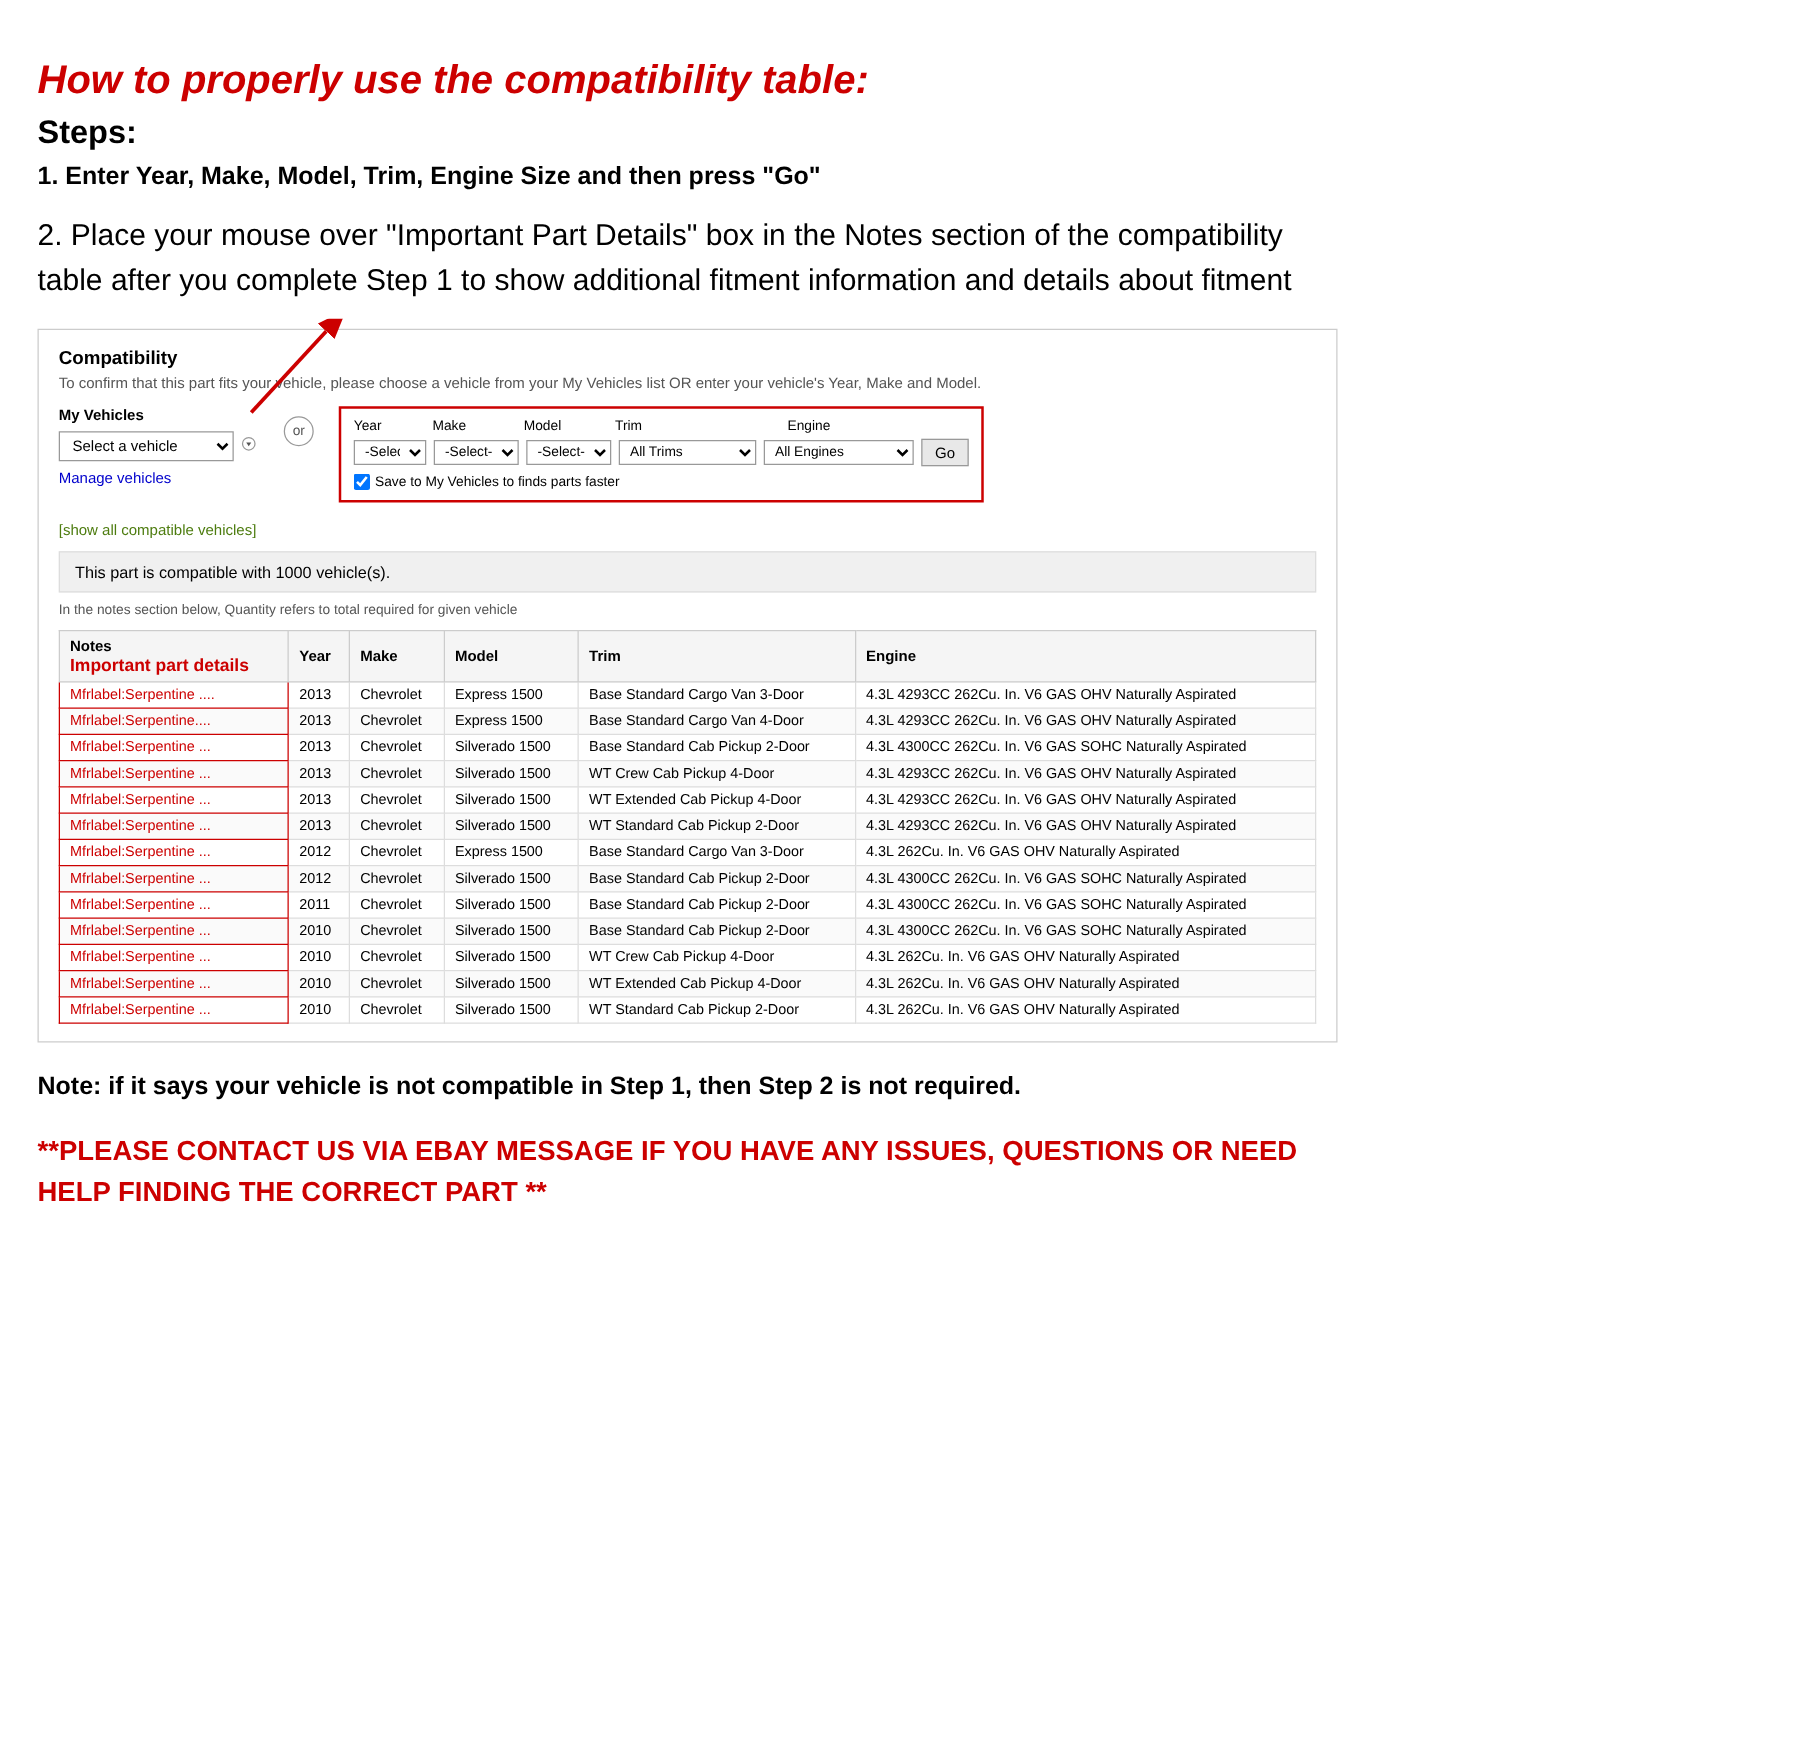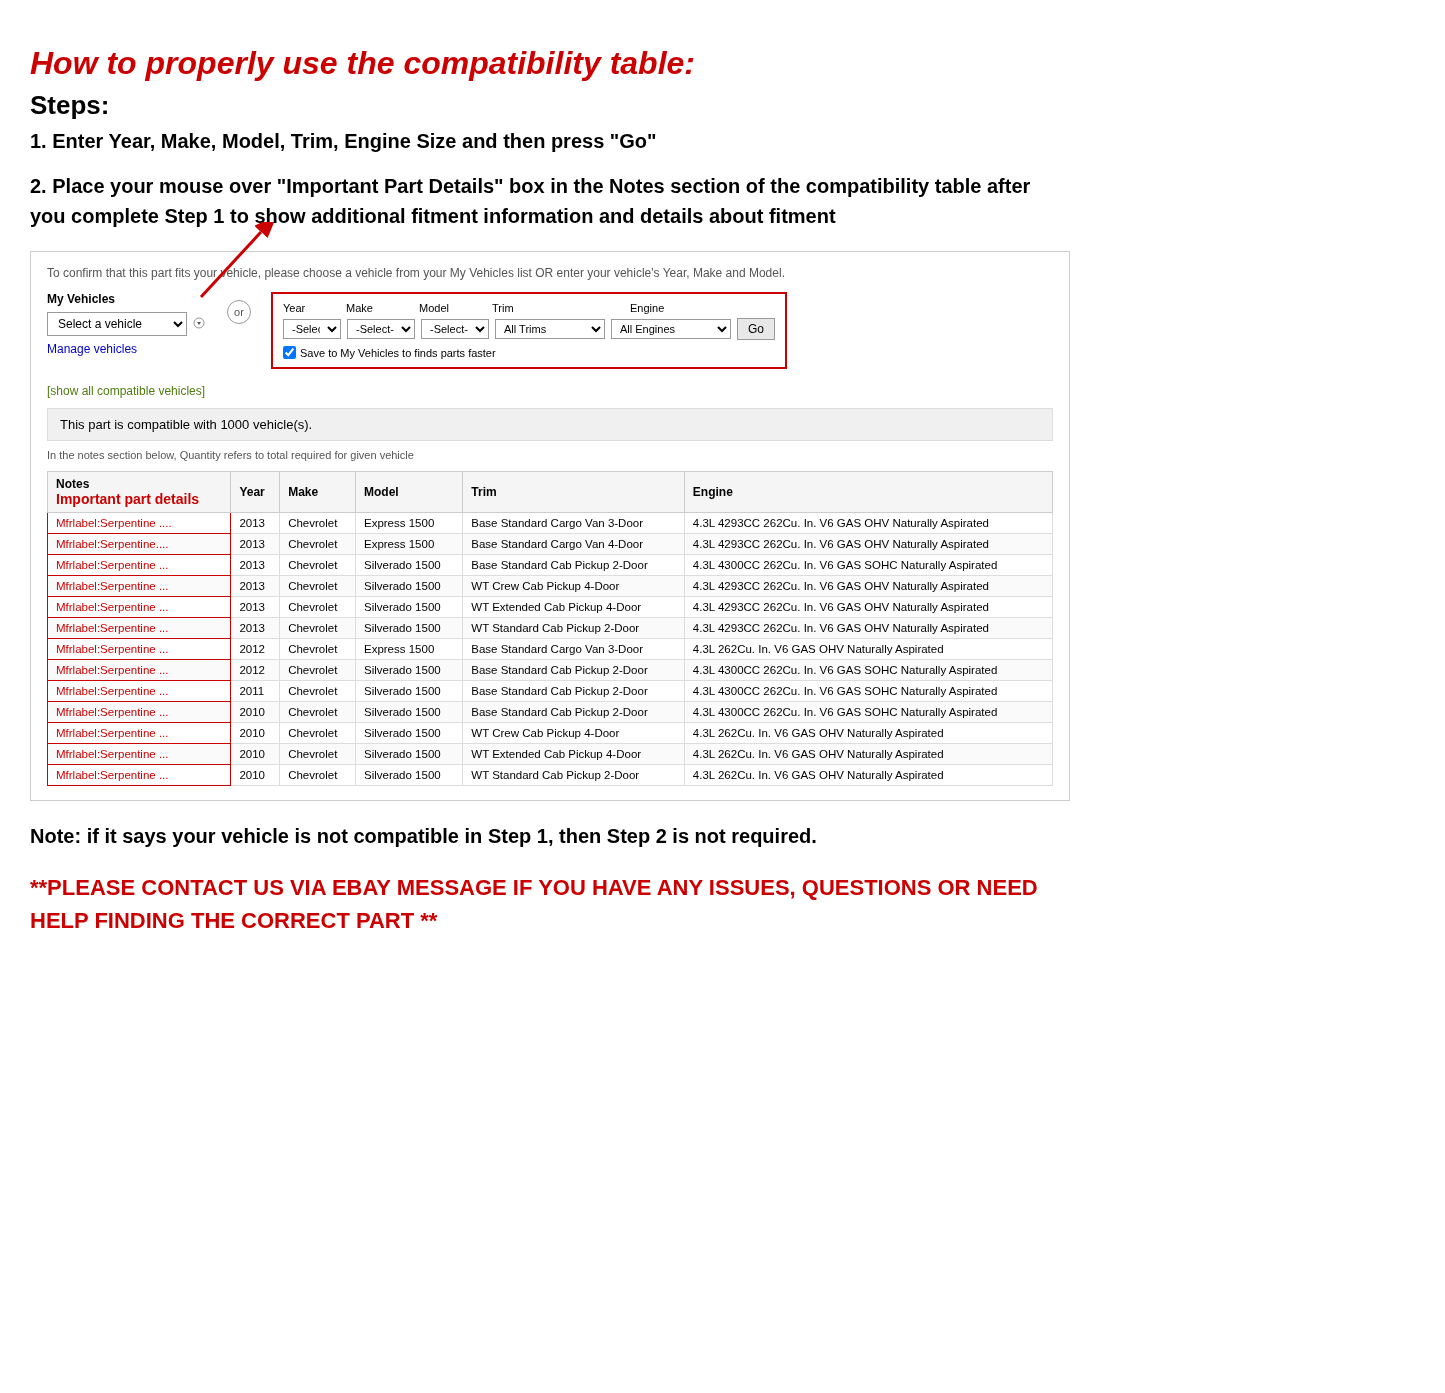--- a/index.html
+++ b/index.html
@@ -23,22 +23,22 @@
       font-weight: bold;
       margin-bottom: 6px;
     }
     .step-text {
       font-size: 20px;
       font-weight: bold;
       margin-bottom: 16px;
       line-height: 1.4;
     }
     .step2-text {
-      font-size: 20px;
-      font-weight: bold;
+      font-size: 24px;
+      font-weight: normal;
       margin-bottom: 20px;
       line-height: 1.5;
     }
 
     
     .compat-box {
       border: 1px solid #ccc;
       background: #fff;
       padding: 14px 16px;
       margin-bottom: 20px;
@@ -228,20 +228,21 @@
 
 <h1 class="main-title">How to properly use the compatibility table:</h1>
 
 <h2 class="steps-heading">Steps:</h2>
 
 <p class="step-text">1. Enter Year, Make, Model, Trim, Engine Size and then press "Go"</p>
 
 <p class="step2-text">2. Place your mouse over "Important Part Details" box in the Notes section of the compatibility table after you complete Step 1 to show additional fitment information and details about fitment</p>
 
 <div class="compat-box">
+  <div class="compat-title">Compatibility</div>
   <div class="compat-subtitle">To confirm that this part fits your vehicle, please choose a vehicle from your My Vehicles list OR enter your vehicle's Year, Make and Model.</div>
 
   <div class="compat-top-row">
 
     <div class="my-vehicles-section">
       <div class="my-vehicles-label">My Vehicles</div>
       <div class="vehicle-select-row">
         <select class="vehicle-select">
           <option>Select a vehicle</option>
         </select>

